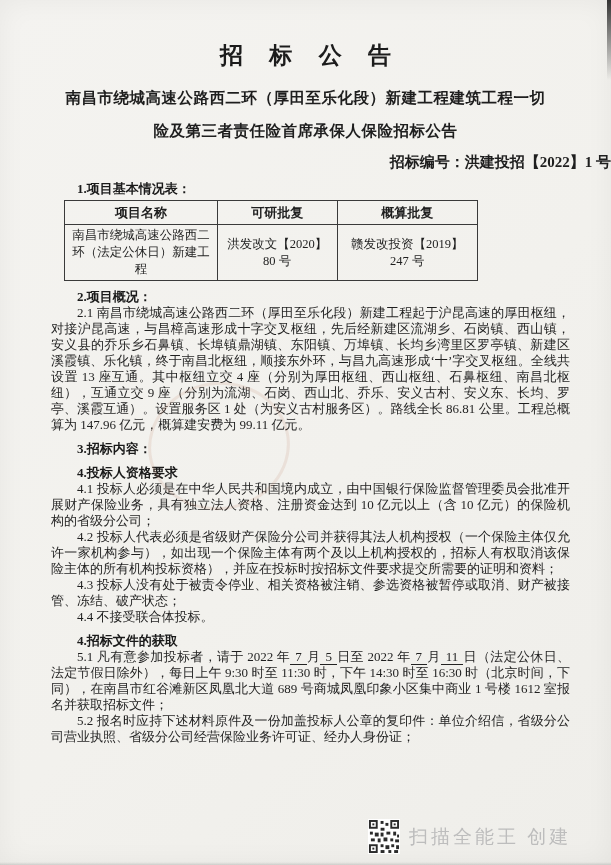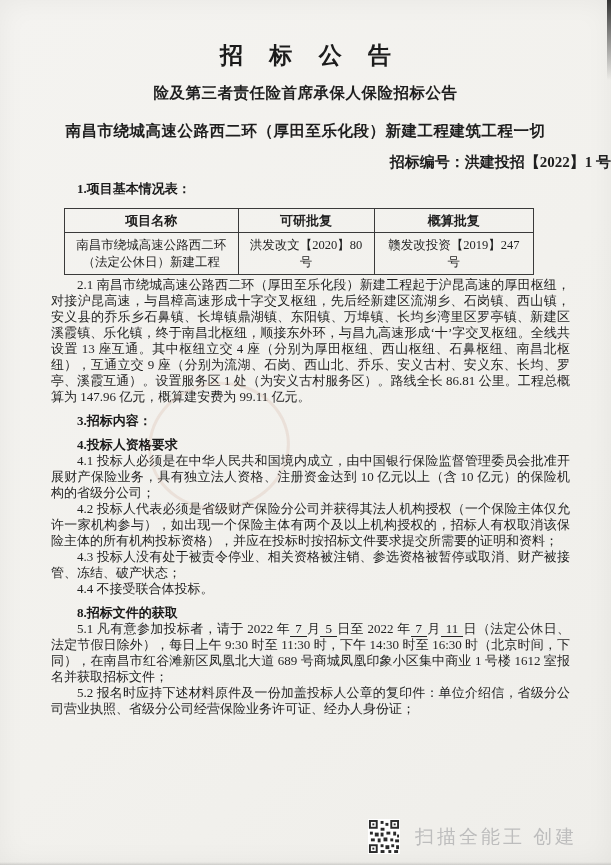--- a/index.html
+++ b/index.html
@@ -55,22 +55,22 @@
   .sec-heading {
     margin-top: 8px;
     font-size: 13px;
     font-weight: bold;
     line-height: 16px;
     text-indent: 2em;
     color: #1a1a1a;
   }
   .sec-heading.first { margin-top: 9px; }
   table.info-table {
-    width: 470px;
-    margin: 11px 0 2px 13px;
+    width: 414px;
+    margin: 3px 0 2px 13px;
     border-collapse: collapse;
     font-size: 12.5px;
     color: #1e1e1e;
   }
   table.info-table th, table.info-table td {
     border: 1.4px solid #3a3a3a;
     text-align: center;
     vertical-align: middle;
     padding: 2px 6px;
   }
@@ -106,33 +106,32 @@
     align-items: center;
     gap: 9px;
   }
   .qr-box { width: 32px; height: 35px; }
   .wm-label {
     font-family: "Liberation Sans", sans-serif;
     font-size: 19px;
     letter-spacing: 3px;
     color: #bdbdbd;
     white-space: nowrap;
-    margin-left: 6px;
   }
 </style>
 </head>
 <body>
 
 <div class="scan-page">
 
   <div class="edge-artifact-right"></div>
 
   <h1 class="doc-title">招 标 公 告</h1>
+  <div class="doc-subtitle">南昌市绕城高速公路西二环（厚田至乐化段）新建工程建筑工程一切</div>
   <div class="doc-subtitle second">险及第三者责任险首席承保人保险招标公告</div>
-  <div class="doc-subtitle">南昌市绕城高速公路西二环（厚田至乐化段）新建工程建筑工程一切</div>
   <div class="doc-bidno">招标编号：洪建投招【2022】1 号</div>
 
   <div class="content">
 
     <div class="sec-heading first">1.项目基本情况表：</div>
 
     <table class="info-table">
       <colgroup>
           <col style="width:37%">
           <col style="width:29%">
@@ -147,31 +146,32 @@
       </thead>
       <tbody>
         <tr>
           <td>南昌市绕城高速公路西二环（法定公休日）新建工程</td>
           <td>洪发改文【2020】80 号</td>
           <td>赣发改投资【2019】247 号</td>
         </tr>
       </tbody>
     </table>
 
+    <div class="sec-heading">2.项目概况：</div>
     <p class="para">2.1 南昌市绕城高速公路西二环（厚田至乐化段）新建工程起于沪昆高速的厚田枢纽，对接沪昆高速，与昌樟高速形成十字交叉枢纽，先后经新建区流湖乡、石岗镇、西山镇，安义县的乔乐乡石鼻镇、长埠镇鼎湖镇、东阳镇、万埠镇、长均乡湾里区罗亭镇、新建区溪霞镇、乐化镇，终于南昌北枢纽，顺接东外环，与昌九高速形成‘十’字交叉枢纽。全线共设置 13 座互通。其中枢纽立交 4 座（分别为厚田枢纽、西山枢纽、石鼻枢纽、南昌北枢纽），互通立交 9 座（分别为流湖、石岗、西山北、乔乐、安义古村、安义东、长均、罗亭、溪霞互通）。设置服务区 1 处（为安义古村服务区）。路线全长 86.81 公里。工程总概算为 147.96 亿元，概算建安费为 99.11 亿元。</p>
 
     <div class="sec-heading">3.招标内容：</div>
 
     <div class="sec-heading">4.投标人资格要求</div>
     <p class="para">4.1 投标人必须是在中华人民共和国境内成立，由中国银行保险监督管理委员会批准开展财产保险业务，具有独立法人资格、注册资金达到 10 亿元以上（含 10 亿元）的保险机构的省级分公司；</p>
     <p class="para">4.2 投标人代表必须是省级财产保险分公司并获得其法人机构授权（一个保险主体仅允许一家机构参与），如出现一个保险主体有两个及以上机构授权的，招标人有权取消该保险主体的所有机构投标资格），并应在投标时按招标文件要求提交所需要的证明和资料；</p>
     <p class="para">4.3 投标人没有处于被责令停业、相关资格被注销、参选资格被暂停或取消、财产被接管、冻结、破产状态；</p>
     <p class="para">4.4 不接受联合体投标。</p>
 
-    <div class="sec-heading">8.招标文件的获取</div>
+    <div class="sec-heading">4.招标文件的获取</div>
     <p class="para"><span>5.1 凡有意参加投标者，请于 2022 年</span><span class="u-seg">7</span><span>月</span><span class="u-seg">5</span><span>日至 2022 年</span><span class="u-seg">7</span><span>月</span><span class="u-seg">11</span><span>日（法定公休日、法定节假日除外），每日上午 9:30 时至 11:30 时，下午 14:30 时至 16:30 时（北京时间，下同），在南昌市红谷滩新区凤凰北大道 689 号商城凤凰印象小区集中商业 1 号楼 1612 室报名并获取招标文件；</span></p>
     <p class="para">5.2 报名时应持下述材料原件及一份加盖投标人公章的复印件：单位介绍信，省级分公司营业执照、省级分公司经营保险业务许可证、经办人身份证；</p>
 
   </div>
 
   <div class="stamp-mark"></div>
 
   <div class="footer-watermark">
     <svg class="qr-box" viewBox="0 0 33 36" xmlns="http://www.w3.org/2000/svg">
       <rect x="0" y="0" width="33" height="36" fill="#ffffff"></rect>

